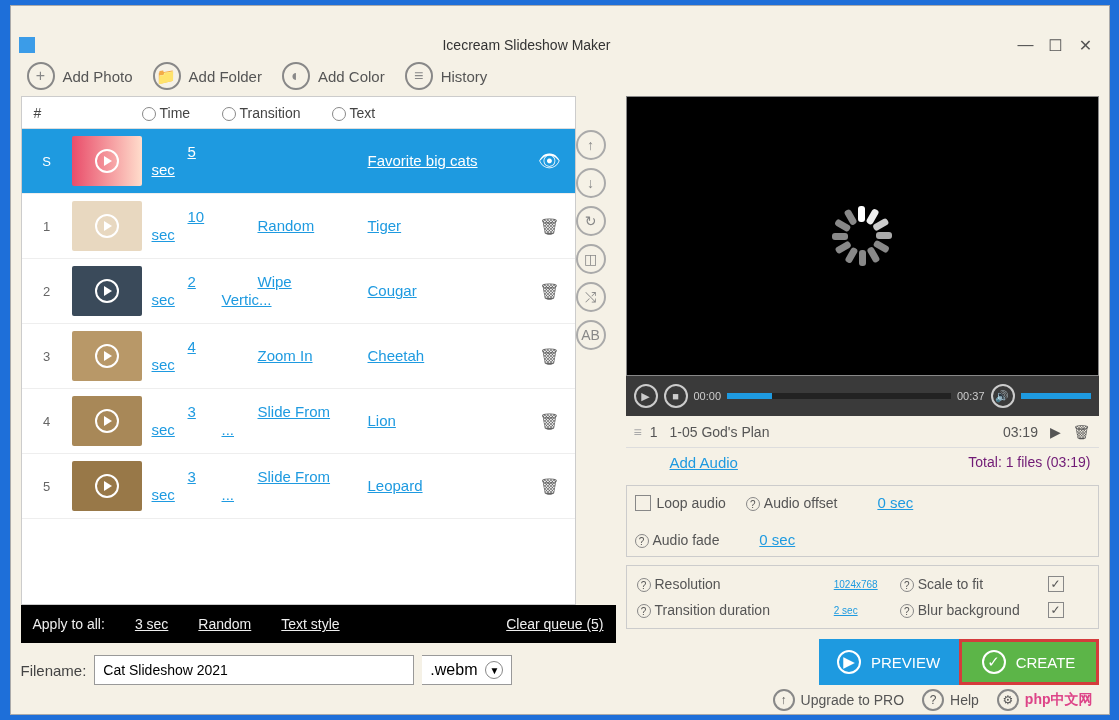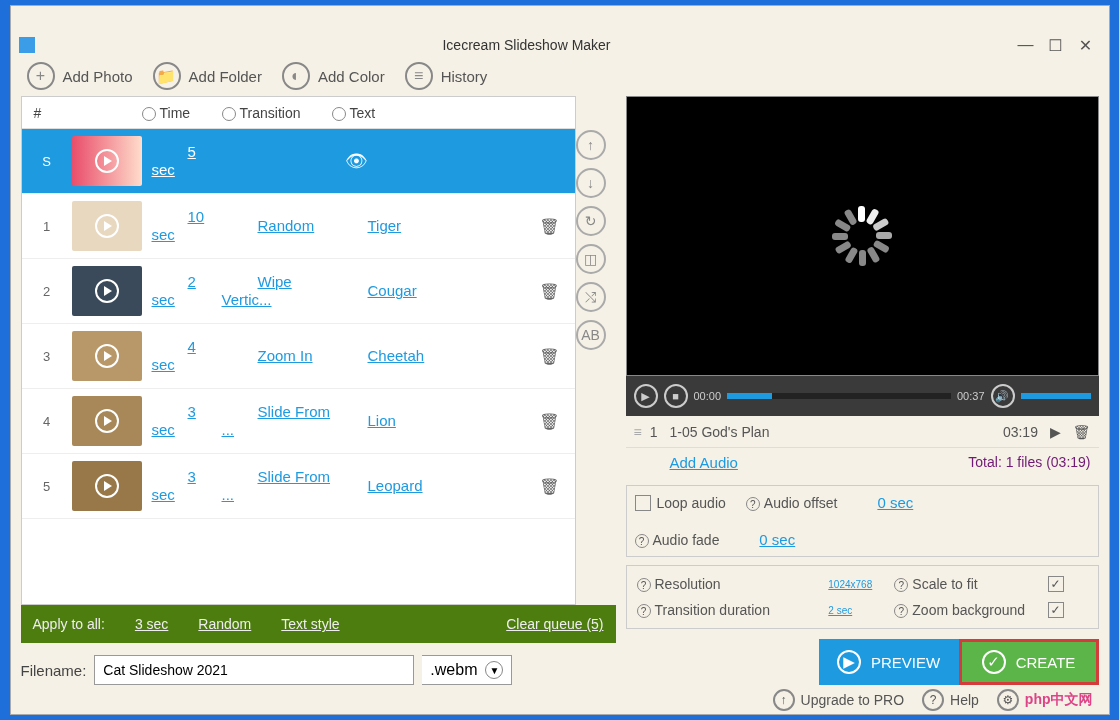--- a/index.html
+++ b/index.html
@@ -35,21 +35,21 @@
 .r-time { width: 80px; padding-left: 10px; }
 .r-trans { width: 110px; }
 .r-text { flex: 1; }
 .link { color: #1e9ae0; text-decoration: underline; cursor: pointer; font-size: 15px; margin-left: 36px; }
 .row.selected .link { color: #fff; }
 .r-del { width: 50px; text-align: center; color: #666; cursor: pointer; }
 .eye { color: #fff; font-size: 18px; }
 .trash { font-size: 16px; }
 .side-btns { width: 40px; display: flex; flex-direction: column; gap: 8px; padding-top: 34px; }
 .sbtn { width: 30px; height: 30px; border: 2px solid #aaa; border-radius: 50%; display: flex; align-items: center; justify-content: center; color: #888; cursor: pointer; font-size: 14px; }
-.apply-bar { height: 38px; background: #4d7c0f; color: #eee; display: flex; align-items: center; padding: 0 12px; font-size: 14px; gap: 30px; }
+.apply-bar { height: 38px; background: #000000; color: #eee; display: flex; align-items: center; padding: 0 12px; font-size: 14px; gap: 30px; }
 .apply-bar .alink { text-decoration: underline; cursor: pointer; }
 .apply-bar .spacer { flex: 1; }
 .filename-row { display: flex; align-items: center; gap: 8px; padding: 12px 0 0 0; }
 .filename-row label { font-size: 15px; color: #444; }
 .filename-row input { width: 320px; height: 30px; padding: 0 8px; border: 1px solid #999; font-size: 14px; }
 .ext { display: flex; align-items: center; height: 30px; border: 1px solid #999; border-left: none; padding: 0 8px; background: #fff; gap: 8px; }
 .ext .dd { width: 18px; height: 18px; border: 1px solid #888; border-radius: 50%; display: flex; align-items: center; justify-content: center; font-size: 10px; }
 .right { flex: 1; display: flex; flex-direction: column; }
 .preview-box { background: #000; height: 280px; border: 1px solid #888; position: relative; }
 .spinner { position: absolute; top: 50%; left: 50%; width: 60px; height: 60px; transform: translate(-50%,-50%); }
@@ -133,20 +133,21 @@
             <div class="th-del"></div>
           </div>
 
           <div class="row selected">
             <div class="r-num">S</div>
             <div class="r-thumb">
                 <div class="play"></div>
               </div>
             <div class="r-time"><span class="link">5 sec</span></div>
             <div class="r-trans"><span class="link"></span></div>
+            <div class="r-text"><span class="link">Favorite big cats</span></div>
             <div class="r-del"><span class="eye">👁</span></div>
           </div>
           <div class="row">
             <div class="r-num">1</div>
             <div class="r-thumb" style="background:#e8d8c0">
                 <div class="play"></div>
               </div>
             <div class="r-time"><span class="link">10 sec</span></div>
             <div class="r-trans"><span class="link">Random</span></div>
             <div class="r-text"><span class="link">Tiger</span></div>
@@ -275,21 +276,21 @@
         <span><span class="qicon">?</span><span>Audio fade</span> <span class="link">0 sec</span></span>
       </div>
 
       <div class="settings">
         <span><span class="qicon">?</span><span>Resolution</span></span>
         <span class="link">1024x768</span>
         <span><span class="qicon">?</span><span>Scale to fit</span></span>
         <span class="checkmark">✓</span>
         <span><span class="qicon">?</span><span>Transition duration</span></span>
         <span class="link">2 sec</span>
-        <span><span class="qicon">?</span><span>Zoom background</span></span>
+        <span><span class="qicon">?</span><span>Blur background</span></span>
         <span class="checkmark">✓</span>
       </div>
 
       <div class="action-row">
         <div class="act-btn preview-btn">
           <span class="ci">▶</span>
           <span>PREVIEW</span>
         </div>
         <div class="act-btn create-btn">
           <span class="ci">✓</span>

